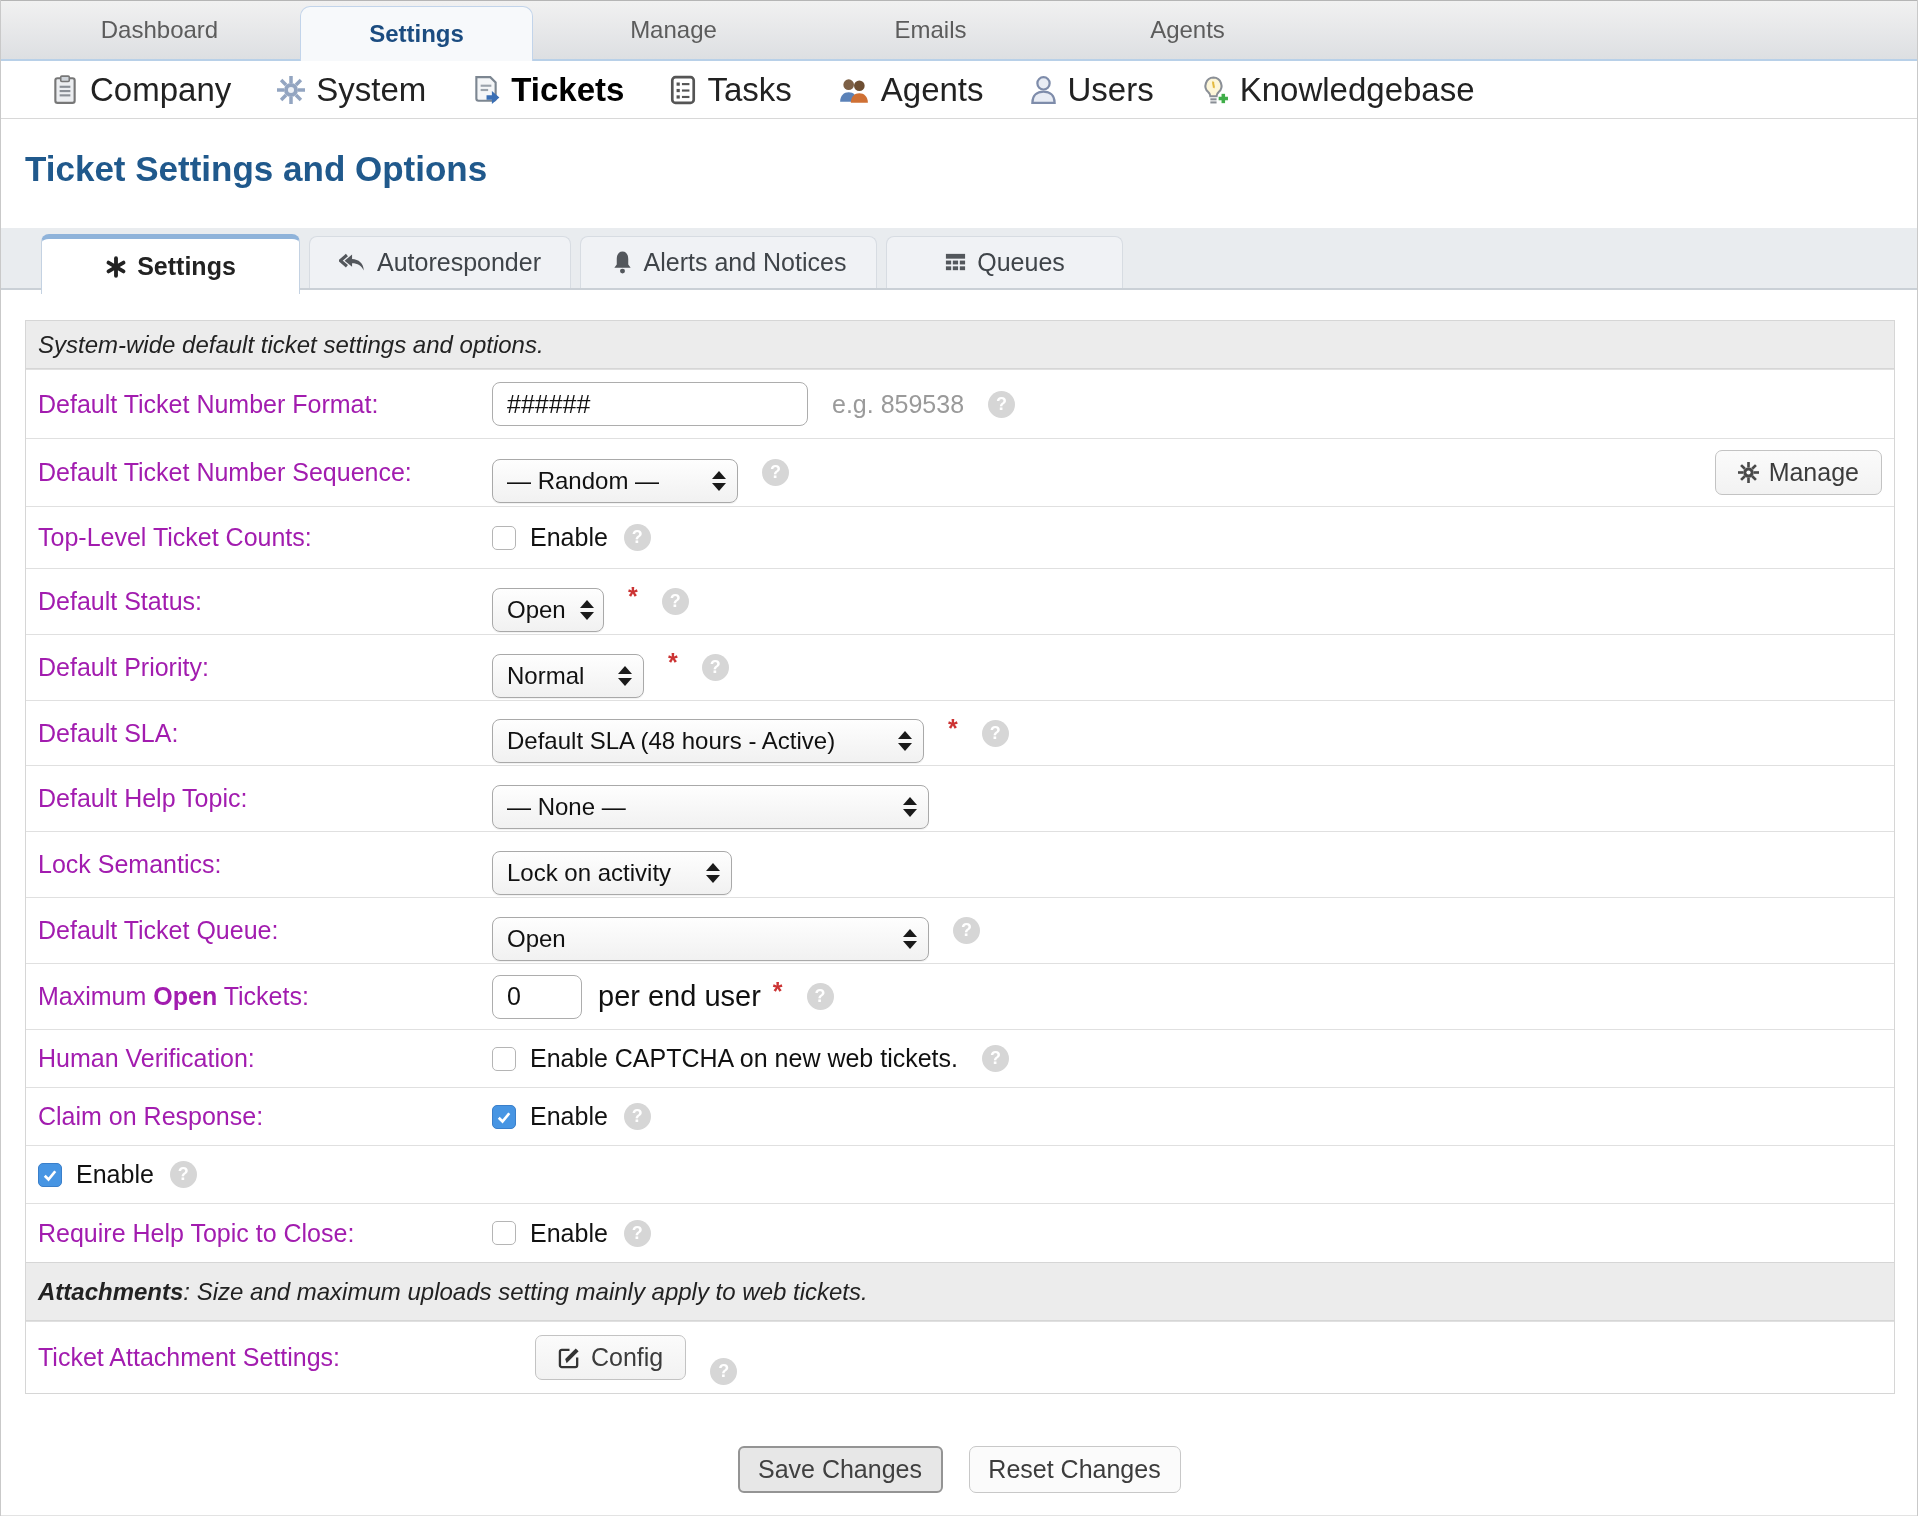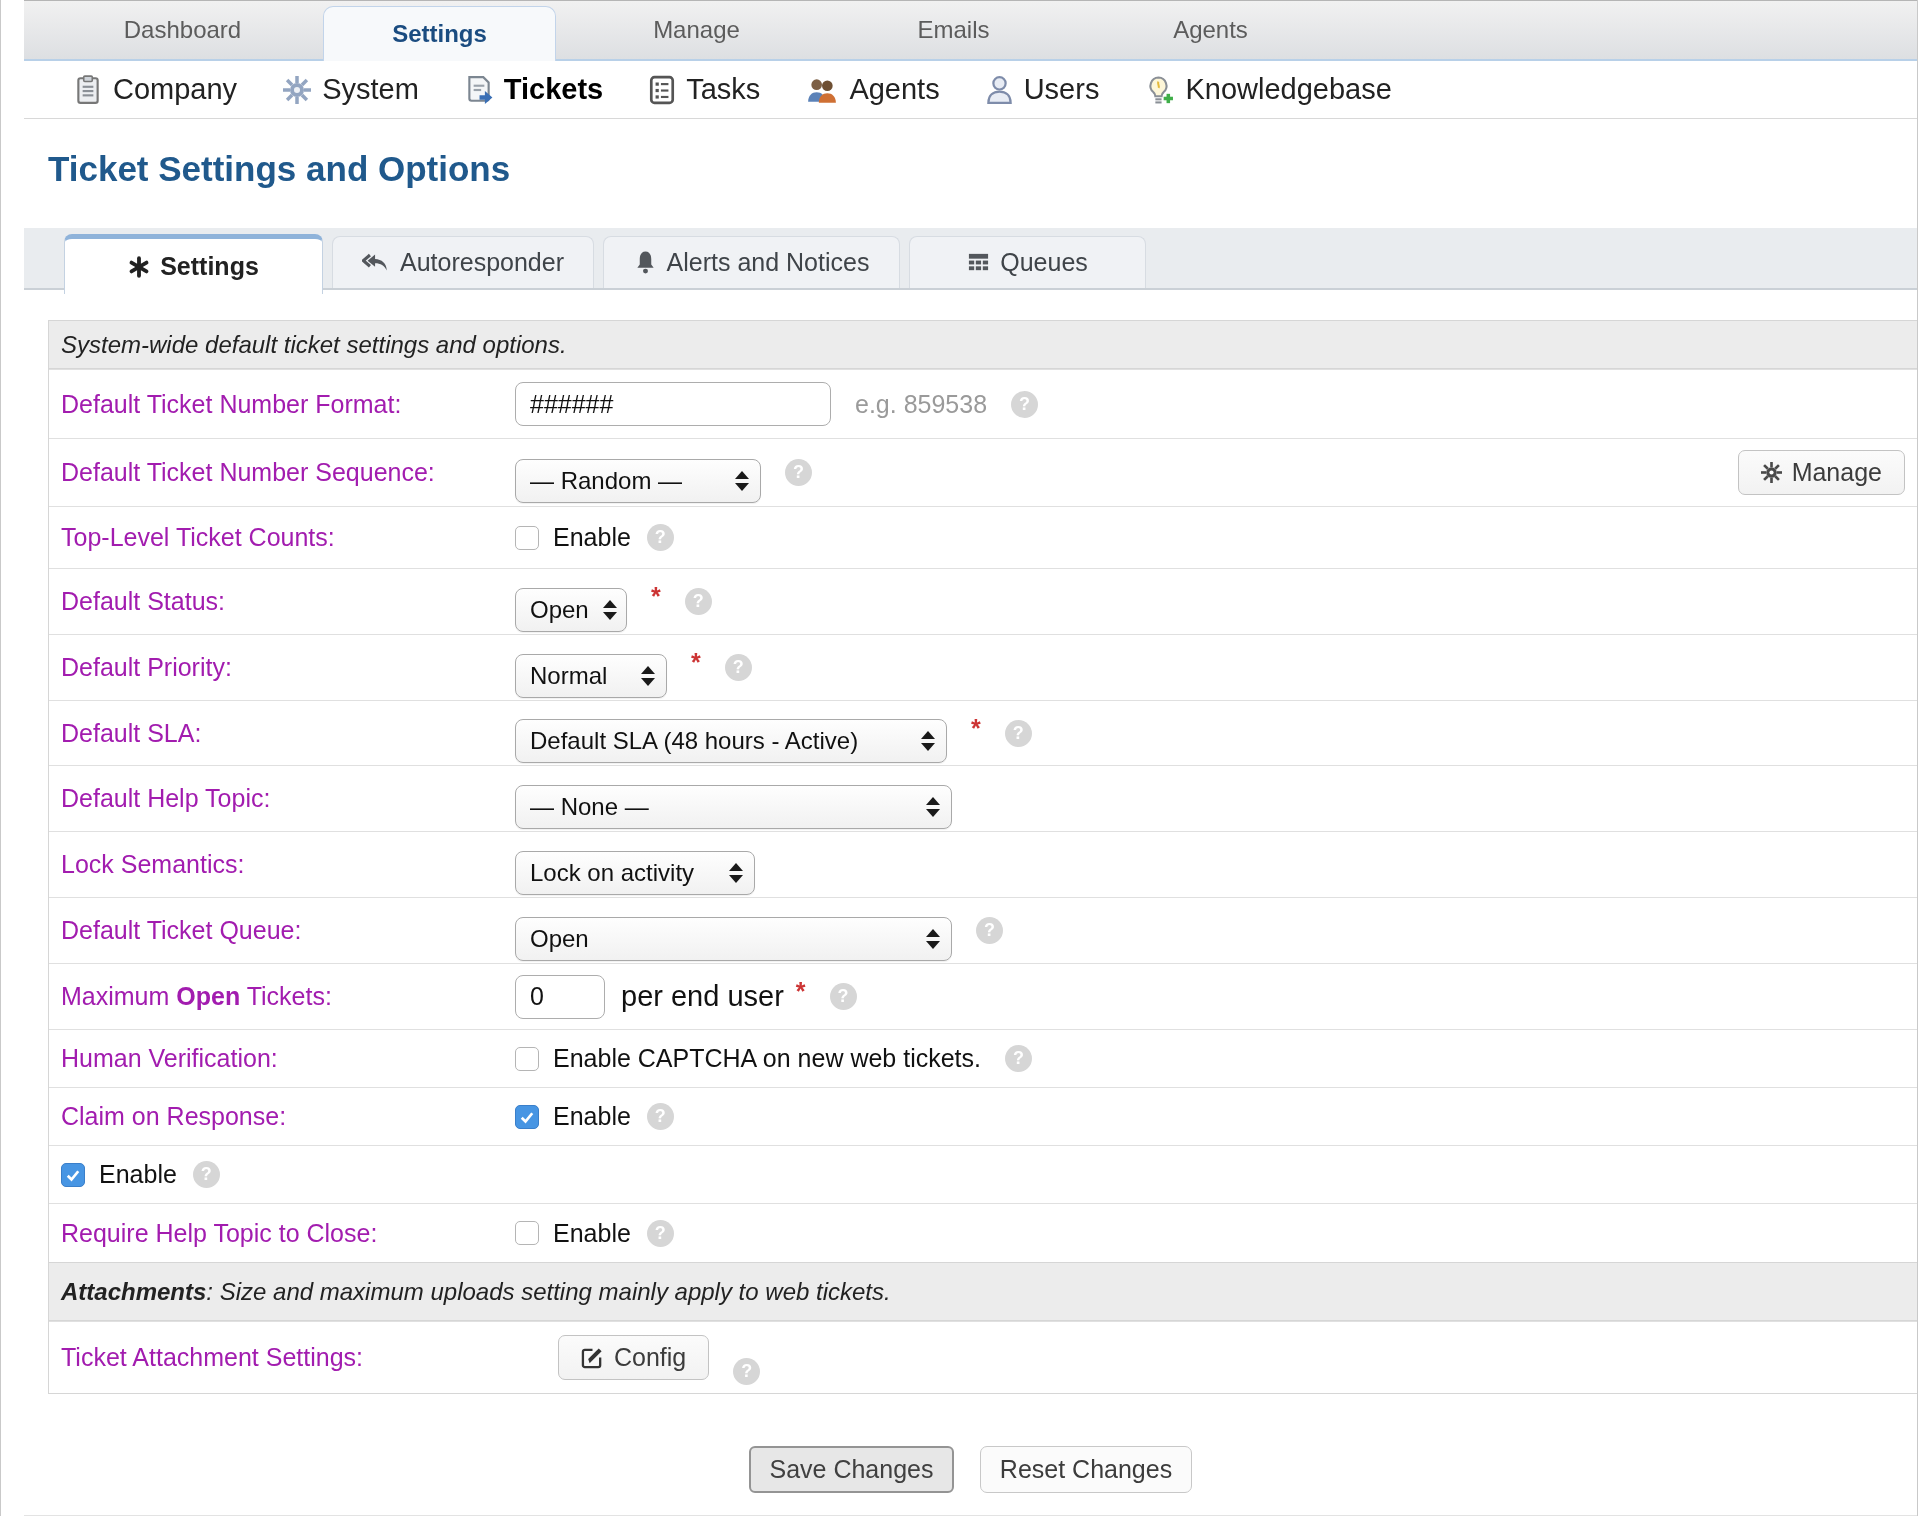--- a/index.html
+++ b/index.html
@@ -1,26 +1,26 @@
 <!DOCTYPE html>
 <html><head>
 <meta charset="utf-8">
 <style>
   * { margin:0; padding:0; box-sizing:border-box; }
   html,body { width:1920px; height:1516px; background:#fff; font-family:"Liberation Sans", sans-serif; }
-  .page { width:1918px; height:1516px; border-left:1px solid #c9c9c9; border-right:1px solid #c9c9c9; overflow:hidden;padding-left:23px; }
+  .page { width:1918px; height:1516px; border-left:1px solid #c9c9c9; border-right:1px solid #c9c9c9; overflow:hidden; }
 
   
   .topnav { height:61px; background:linear-gradient(#f1f1f1,#dddfe2); border-top:1px solid #b5b5b5; border-bottom:2px solid #b8d0e8; display:flex; align-items:stretch; padding-left:30px; }
   .topnav-tab { width:257px; display:flex; align-items:center; justify-content:center; font-size:24px; color:#5c5c5c; cursor:pointer; }
   .topnav-tab.active { margin:5px 12px -2px 12px; width:233px; background:#f7f9fb; border:1px solid #c2d4ea; border-bottom:none; border-radius:10px 10px 0 0; color:#1b4c80; font-weight:bold; z-index:3; }
 
   
   .subnav { height:58px; background:#fff; border-bottom:1px solid #d8d8d8; display:flex; align-items:center; padding-left:50px; gap:46px; }
-  .subnav-item { display:flex; align-items:center; gap:11px; font-size:29px; color:#222; cursor:pointer; }
+  .subnav-item { display:flex; align-items:center; gap:11px; font-size:33px; color:#222; cursor:pointer; }
   .subnav-item.active { font-weight:bold; color:#000; }
   .subnav-item svg { display:block; }
 
   
   h1.page-title { margin:28px 0 0 24px; font-size:35px; line-height:44px; font-weight:bold; color:#20598c; }
 
   
   .stabs { margin-top:37px; height:62px; background:#e9ecef; border-bottom:2px solid #cad0d6; display:flex; align-items:flex-end; padding-left:40px; position:relative; }
   .stab { height:52px; display:flex; align-items:center; justify-content:center; gap:10px; background:#f0f2f5; border:1px solid #d7dce2; border-bottom:none; border-radius:8px 8px 0 0; color:#3f4449; font-size:25px; margin-right:9px; cursor:pointer; }
   .stab.active { height:60px; margin-bottom:-6px; background:#fff; border:1px solid #c4d2e2; border-top:5px solid #8fb3da; border-bottom:none; font-weight:bold; color:#222; z-index:2; }

